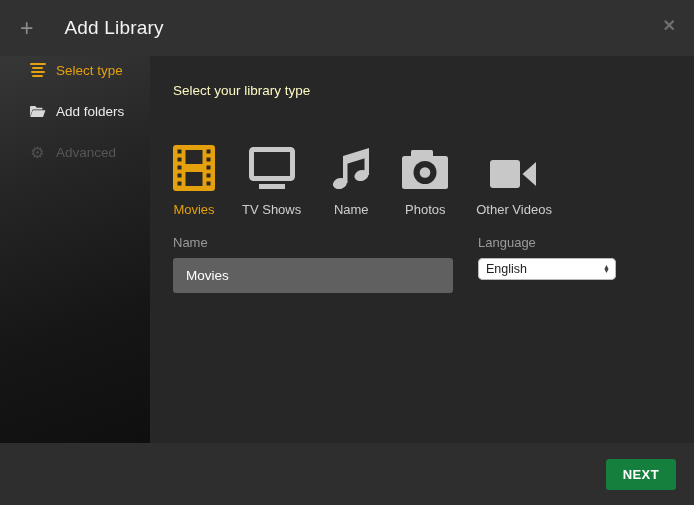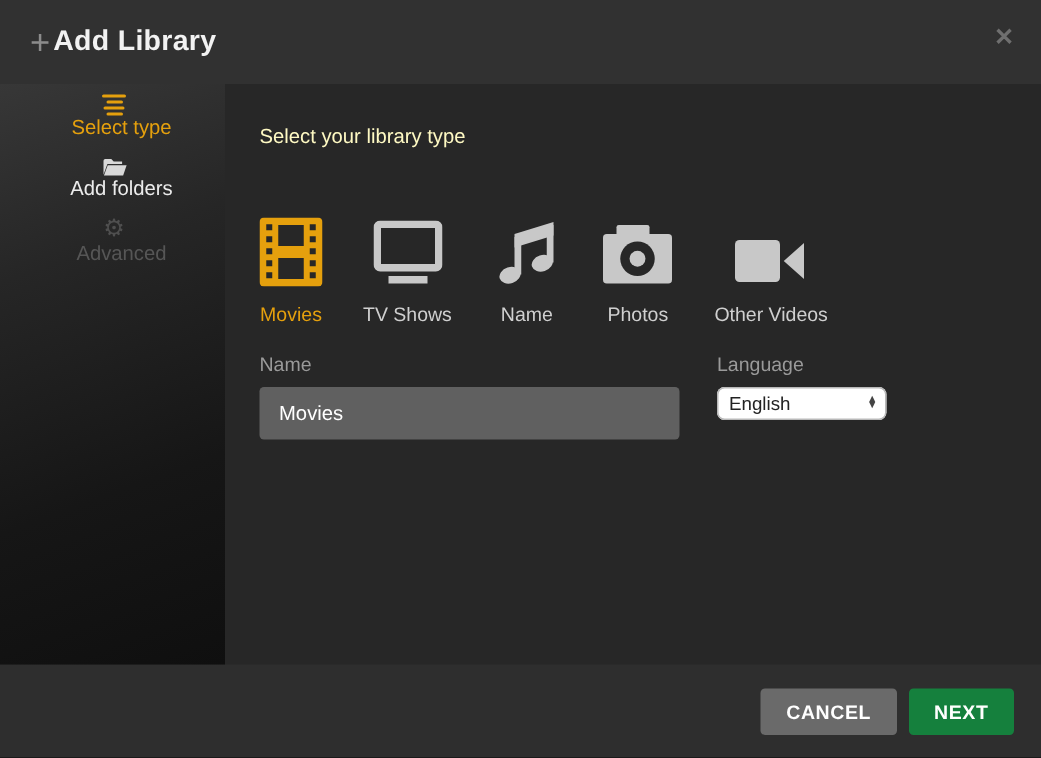--- a/index.html
+++ b/index.html
@@ -11,37 +11,37 @@
     background:#272727; overflow:hidden;
     color:#eee;
   }
 
   
   .header {
     height:56px; background:#313131;
     display:flex; align-items:center; padding:0 20px;
   }
   .plus-icon { color:#8c8c8c; font-size:23px; font-weight:400; line-height:1; }
-  .header-title { color:#f2f2f2; font-size:19px; margin-left:2px; letter-spacing:.2px;font-weight:bold; }
+  .header-title { color:#f2f2f2; font-size:19px; margin-left:31px; letter-spacing:.2px; }
   .close-btn {
     position:absolute; top:18px; right:18px;
     color:#6f6f6f; font-size:16px; font-weight:700; cursor:pointer; line-height:1;
   }
 
   
   .body { display:flex; height:387px; }
 
   .sidebar {
     width:150px; flex:0 0 150px;
     background:linear-gradient(160deg,#373737 0%,#262626 30%,#161616 68%,#0f0f0f 100%);
     padding-top:7px;
   }
   .side-item {
-    height:41px; display:flex; align-items:center;
-    padding-left:12px; font-size:13.5px; cursor:pointer;flex-direction:column;
+    height:41px; display:flex; align-items:flex-start;
+    padding-left:29px; font-size:13.5px; cursor:pointer;
   }
   .side-item .icon-box { width:17px; margin-right:10px; display:flex; flex-direction:column; align-items:center; justify-content:center; }
   .side-item.active { color:#e5a00d; }
   .side-item.normal { color:#ececec; }
   .side-item.disabled { color:#565656; cursor:default; }
 
   .lines-icon { display:flex; flex-direction:column; align-items:center; gap:2px; width:17px; }
   .lines-icon i { display:block; height:2px; background:#e5a00d; border-radius:1px; }
   .lines-icon i:nth-child(1){width:16px;}
   .lines-icon i:nth-child(2){width:11px;}
@@ -69,21 +69,21 @@
   .fields { margin-top:18px; display:flex; }
   .field-label { font-size:13px; color:#9a9a9a; }
   .name-input {
     margin-top:8px; width:280px; height:35px;
     background:#606060; border:none; border-radius:3px;
     color:#fff; font-size:13.5px; padding:0 13px;
     font-family:"Liberation Sans", sans-serif; outline:none; display:block;
   }
   .lang-block { margin-left:25px; }
   .select-box {
-    margin-top:8px; width:113px; height:22px;
+    margin-top:8px; width:138px; height:22px;
     background:#fff; border-radius:5px;
     display:flex; align-items:center; justify-content:space-between;
     padding:0 5px 0 8px; cursor:pointer;
     box-shadow:inset 0 0 0 1px #b9b9b9;
   }
   .select-value { color:#222; font-size:12.5px; }
   .spinner { display:flex; flex-direction:column; line-height:0.62; color:#444; font-size:7px; padding-right:1px; }
 
   
   .footer {
@@ -236,17 +236,16 @@
               <span>▼</span>
             </span>
           </div>
         </div>
       </div>
 
     </div>
   </div>
 
   <div class="footer">
-    <button class="btn btn-cancel">CANCEL</button>
     <button class="btn btn-next">NEXT</button>
   </div>
 
 </div>
 
 </body></html>

